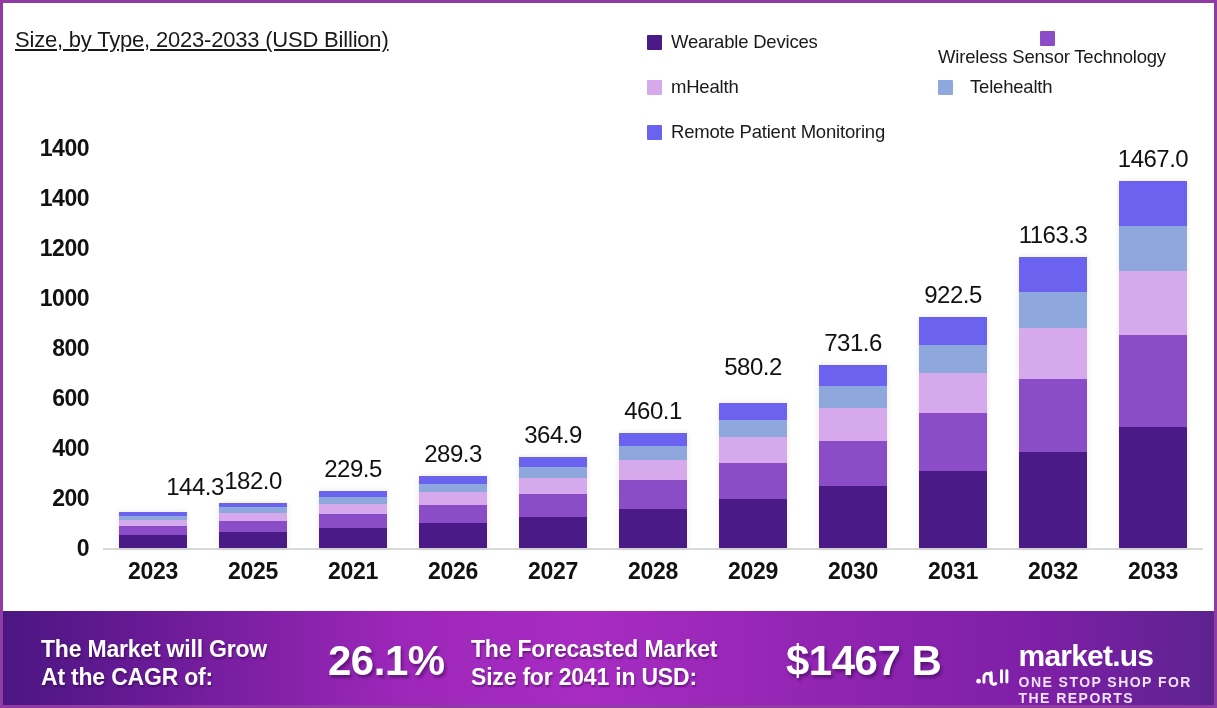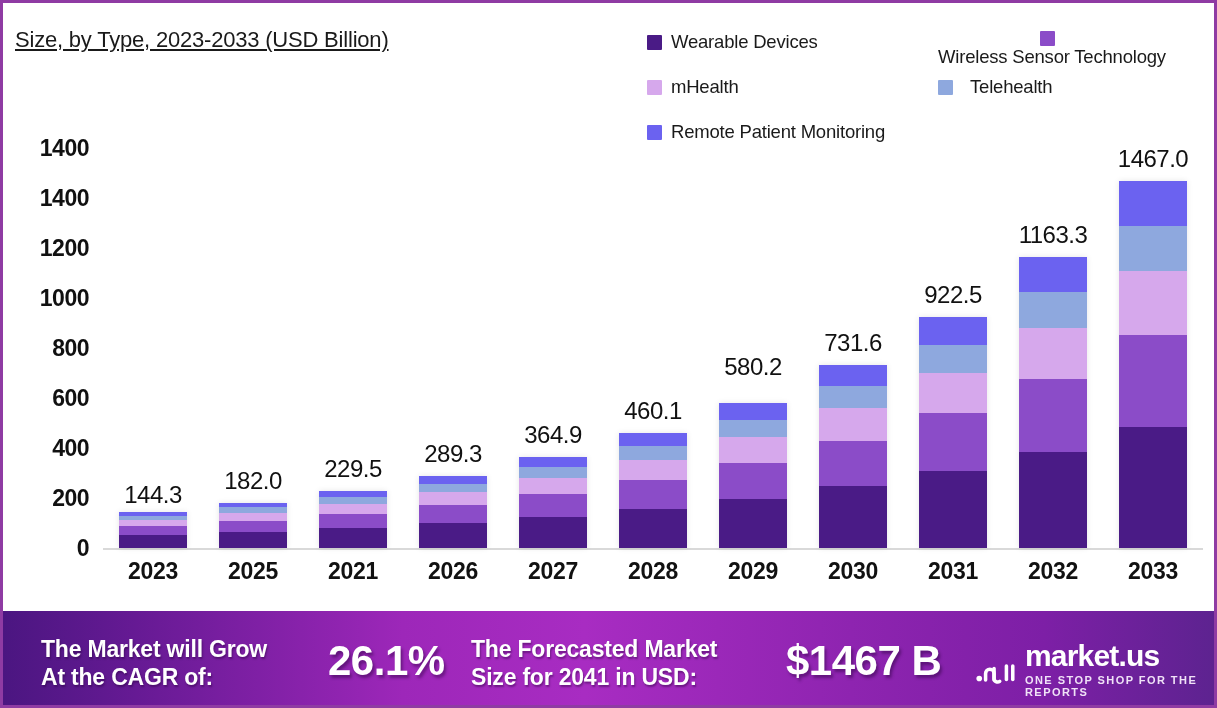--- a/index.html
+++ b/index.html
@@ -211,21 +211,21 @@
   .logo-text-wrap{display:flex;flex-direction:column;}
   .logo-name{
     color:#ffffff;
     font-weight:bold;
     font-size:30px;
     line-height:1;
     letter-spacing:-0.8px;
   }
   .logo-tagline{
     color:#f0e2f7;
-    font-size:11px;
+    font-size:14px;
     font-weight:bold;
     letter-spacing:1.45px;
     margin-top:3px;
   }
 </style>
 </head>
 <body>
 
 <div id="infographic">
 
@@ -266,21 +266,21 @@
         <div class="y-tick" style="top: 163px;">1000</div>
         <div class="y-tick" style="top: 213px;">800</div>
         <div class="y-tick" style="top: 263px;">600</div>
         <div class="y-tick" style="top: 313px;">400</div>
         <div class="y-tick" style="top: 363px;">200</div>
         <div class="y-tick" style="top: 413px;">0</div>
       </div>
     <div class="baseline"></div>
     <div class="bars" id="bars">
         <div class="bar-group">
-          <div class="bar-total" style="bottom: 39px;">144.3</div>
+          <div class="bar-total" style="bottom: 47px; margin-left: 42px;">144.3</div>
           <div class="bar-stack">
             <div class="seg" style="background: rgb(74, 27, 134); height: 13px;"></div>
             <div class="seg" style="background: rgb(139, 76, 200); height: 8.825px;"></div>
             <div class="seg" style="background: rgb(214, 168, 236); height: 6.125px;"></div>
             <div class="seg" style="background: rgb(142, 168, 222); height: 4.25px;"></div>
             <div class="seg" style="background: rgb(107, 98, 240); height: 3.875px;"></div>
           </div>
         </div>
         <div class="bar-group">
           <div class="bar-total" style="bottom: 53.5px;">182.0</div>

